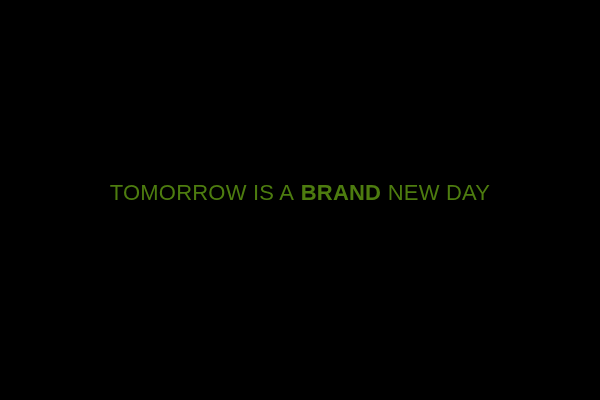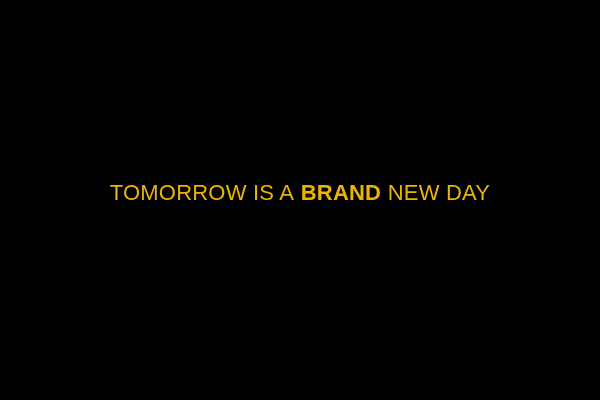--- a/index.html
+++ b/index.html
@@ -49,17 +49,17 @@
   .headline .gap {
     display: inline-block;
     width: 0.30em;
   }
 </style>
 </head>
 <body style="background: rgb(0, 0, 0);">
 
 <div class="poster" style="width: 600px; height: 400px; background: rgb(0, 0, 0);">
 
-  <div class="headline" style="color: #eab308;">
+  <div class="headline" style="color: #4d7c0f;">
     <span class="word-regular">TOMORROW IS A</span><span class="gap"></span><span class="word-emphasis">BRAND</span><span class="gap"></span><span class="word-regular">NEW DAY</span>
   </div>
 
 </div>
 
 </body></html>

